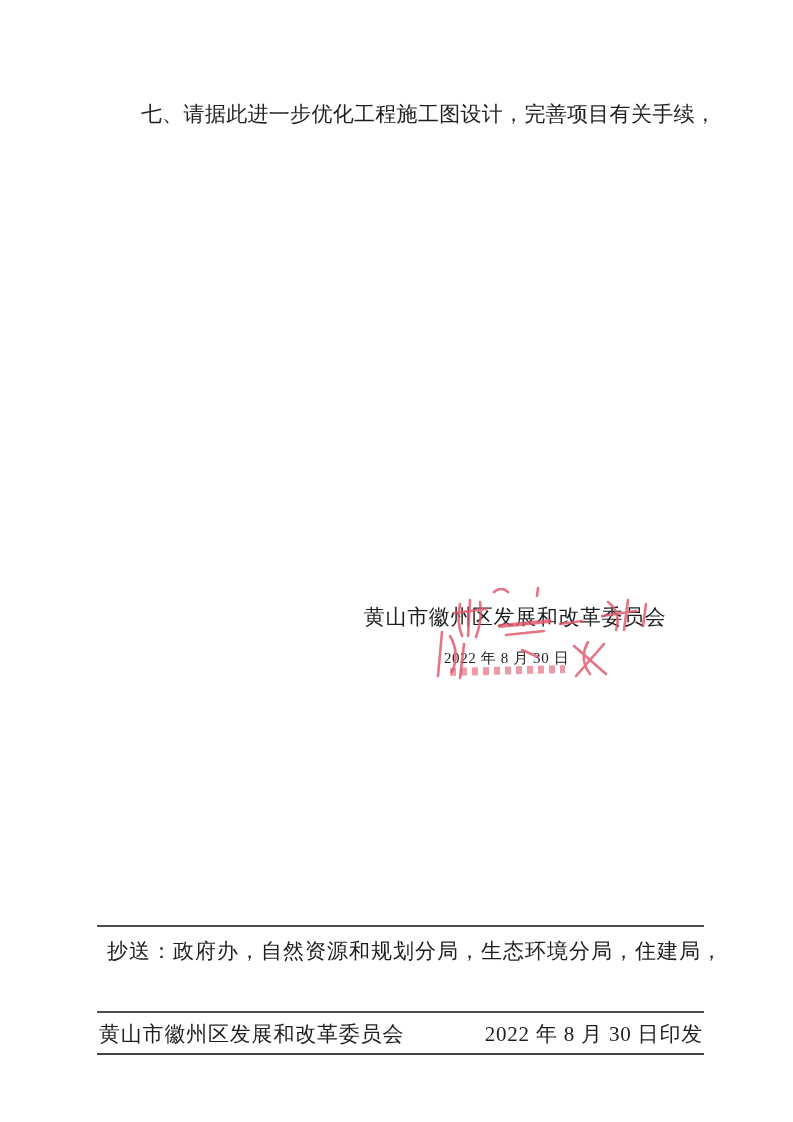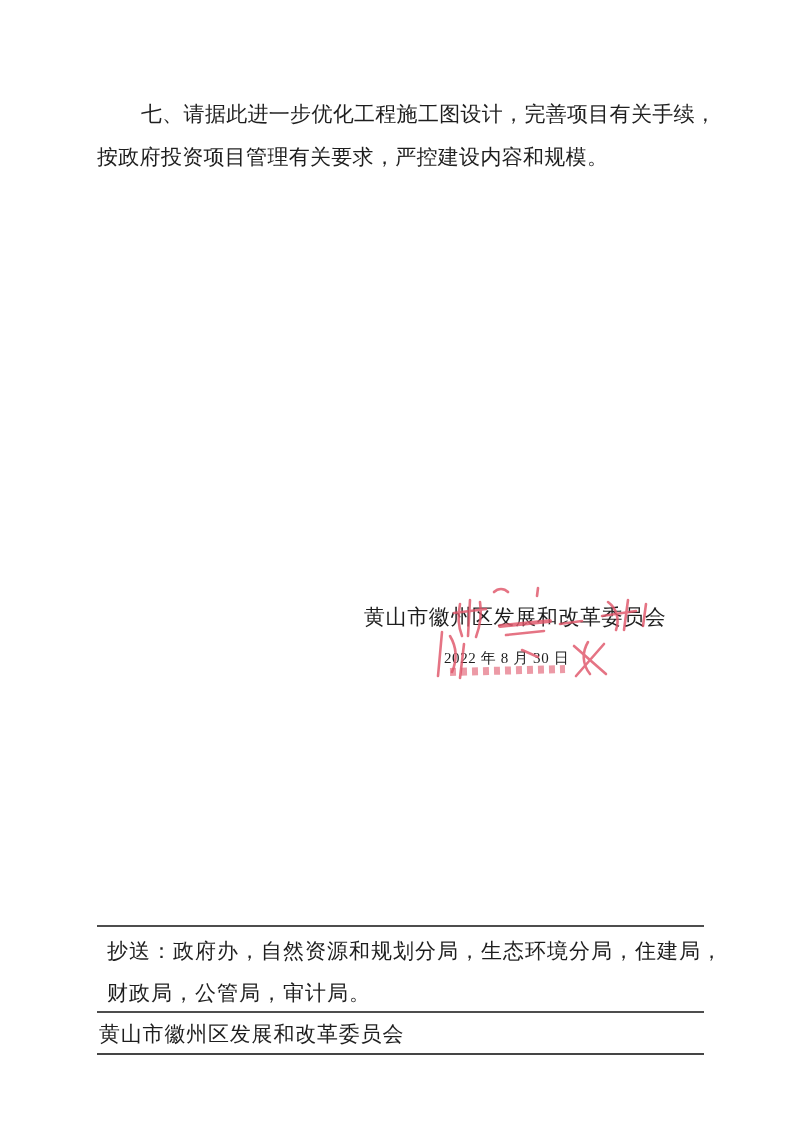--- a/index.html
+++ b/index.html
@@ -50,21 +50,20 @@
     font-size:21px;letter-spacing:.8px;white-space:nowrap;
   }
 </style>
 </head>
 <body>
 
 <div class="page">
 
   <div class="body-text">
     <div class="line indent">七、请据此进一步优化工程施工图设计，完善项目有关手续，</div>
-    <div class="line">按政府投资项目管理有关要求，严控建设内容和规模。</div>
   </div>
 
   <div class="sig-org">黄山市徽州区发展和改革委员会</div>
   <div class="sig-date">2022 年 8 月 30 日</div>
 
   <svg class="stamp" viewBox="0 0 250 110" xmlns="http://www.w3.org/2000/svg">
     <g stroke="#e0566a" fill="none" stroke-width="2.6" stroke-linecap="round" opacity="0.82">
 
       <path d="M30,24 C28,34 28,46 32,56"></path>
       <path d="M40,20 L38,56"></path>
@@ -92,21 +91,21 @@
 
       <path d="M64,12 C68,8 74,8 78,12"></path>
       <path d="M108,8 L107,16"></path>
     </g>
 
     <path d="M20,92 L135,89" stroke="#e0566a" stroke-width="8" stroke-dasharray="6 5" opacity="0.6" fill="none"></path>
   </svg>
 
   <div class="rule rule-cc-top"></div>
   <div class="cc-line cc-line-1">抄送：政府办，自然资源和规划分局，生态环境分局，住建局，</div>
-  <div class="cc-line cc-line-2">财政局，公管局，审计局。</div>
   <div class="rule rule-cc-bottom"></div>
 
   <div class="footer-row">
     <span>黄山市徽州区发展和改革委员会</span>
+    <span>2022 年 8 月 30 日印发</span>
   </div>
   <div class="rule rule-footer-bottom"></div>
 
 </div>
 
 </body></html>

